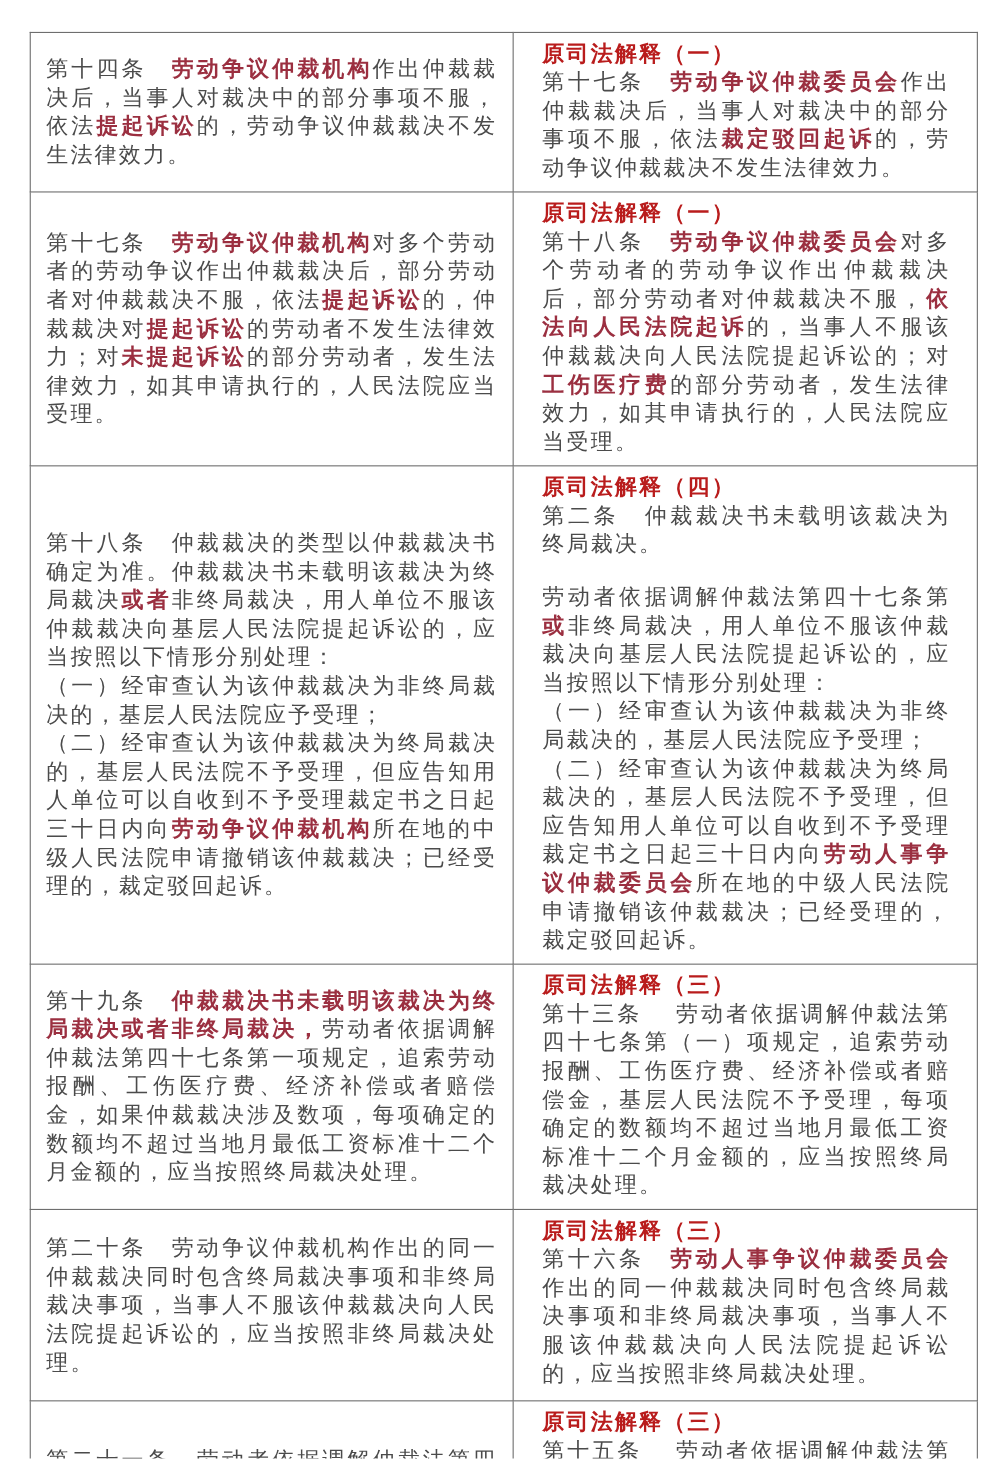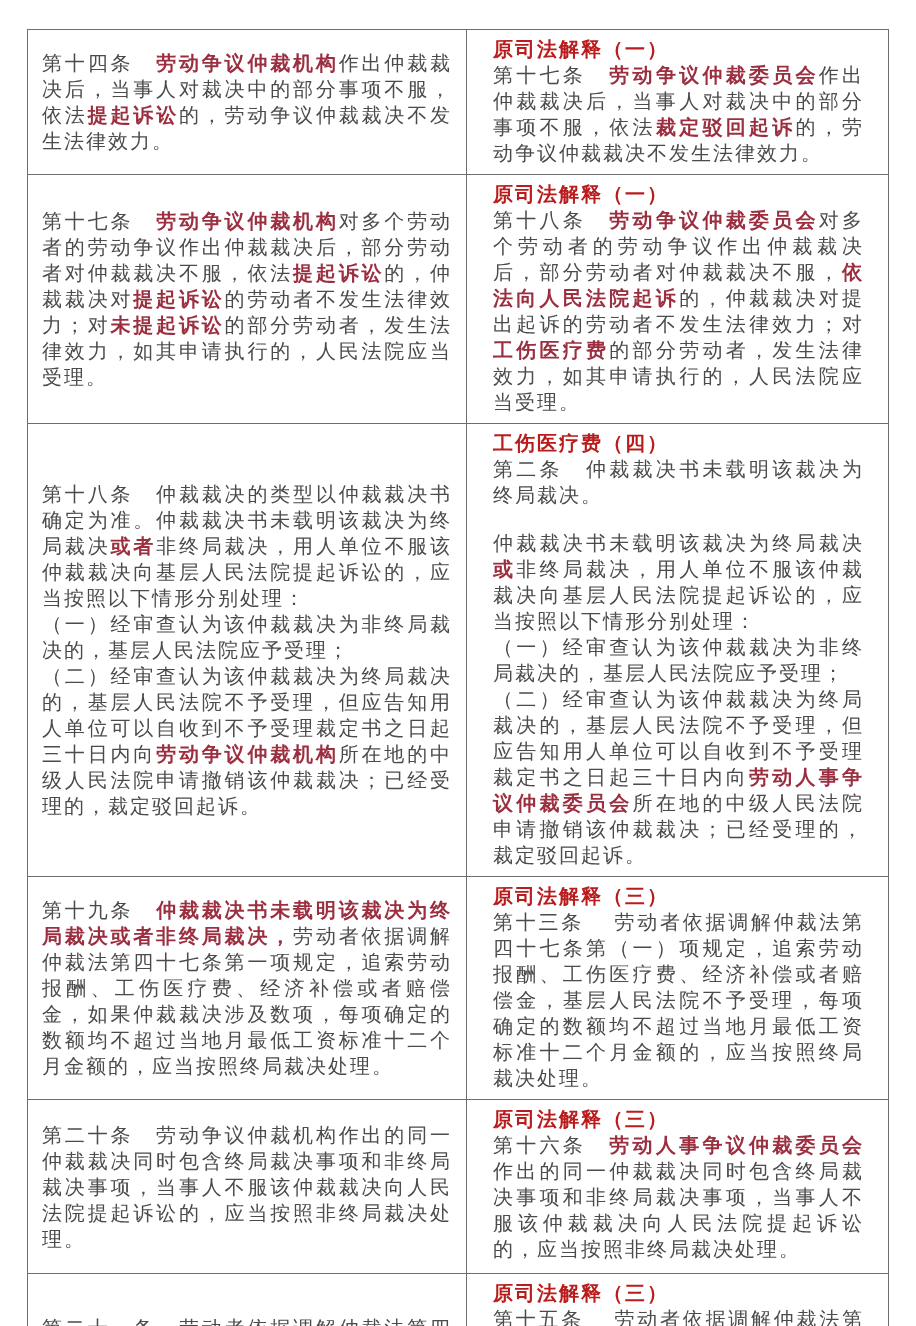--- a/index.html
+++ b/index.html
@@ -82,34 +82,34 @@
           <div class="cell-header">原司法解释（一）</div>
           <div class="para"><span>第十七条　</span><span class="run-red">劳动争议仲裁委员会</span><span>作出仲裁裁决后，当事人对裁决中的部分事项不服，依法</span><span class="run-red">裁定驳回起诉</span><span>的，劳动争议仲裁裁决不发生法律效力。</span></div>
         </td>
       </tr>
       <tr class="row-1">
         <td class="cell-left">
           <div class="para"><span>第十七条　</span><span class="run-red">劳动争议仲裁机构</span><span>对多个劳动者的劳动争议作出仲裁裁决后，部分劳动者对仲裁裁决不服，依法</span><span class="run-red">提起诉讼</span><span>的，仲裁裁决对</span><span class="run-red">提起诉讼</span><span>的劳动者不发生法律效力；对</span><span class="run-red">未提起诉讼</span><span>的部分劳动者，发生法律效力，如其申请执行的，人民法院应当受理。</span></div>
         </td>
         <td class="cell-right">
           <div class="cell-header">原司法解释（一）</div>
-          <div class="para"><span>第十八条　</span><span class="run-red">劳动争议仲裁委员会</span><span>对多个劳动者的劳动争议作出仲裁裁决后，部分劳动者对仲裁裁决不服，</span><span class="run-red">依法向人民法院起诉</span><span>的，仲裁裁决对提出起诉的劳动者不发生法律效力；对</span><span class="run-red">工伤医疗费</span><span>的部分劳动者，发生法律效力，如其申请执行的，人民法院应当受理。</span></div>
+          <div class="para"><span>第十八条　</span><span class="run-red">劳动争议仲裁委员会</span><span>对多个劳动者的劳动争议作出仲裁裁决后，部分劳动者对仲裁裁决不服，</span><span class="run-red">依法向人民法院起诉</span><span>的，当事人不服该仲裁裁决向人民法院提起诉讼的；对</span><span class="run-red">工伤医疗费</span><span>的部分劳动者，发生法律效力，如其申请执行的，人民法院应当受理。</span></div>
         </td>
       </tr>
       <tr class="row-2">
         <td class="cell-left">
           <div class="para"><span>第十八条　仲裁裁决的类型以仲裁裁决书确定为准。仲裁裁决书未载明该裁决为终局裁决</span><span class="run-red">或者</span><span>非终局裁决，用人单位不服该仲裁裁决向基层人民法院提起诉讼的，应当按照以下情形分别处理：</span></div>
           <div class="para"><span>（一）经审查认为该仲裁裁决为非终局裁决的，基层人民法院应予受理；</span></div>
           <div class="para"><span>（二）经审查认为该仲裁裁决为终局裁决的，基层人民法院不予受理，但应告知用人单位可以自收到不予受理裁定书之日起三十日内向</span><span class="run-red">劳动争议仲裁机构</span><span>所在地的中级人民法院申请撤销该仲裁裁决；已经受理的，裁定驳回起诉。</span></div>
         </td>
         <td class="cell-right">
-          <div class="cell-header">工伤医疗费（四）</div>
+          <div class="cell-header">原司法解释（四）</div>
           <div class="para"><span>第二条　仲裁裁决书未载明该裁决为终局裁决。</span></div>
           <div class="spacer"></div>
-          <div class="para"><span>仲裁裁决书未载明该裁决为终局裁决</span><span class="run-red">或</span><span>非终局裁决，用人单位不服该仲裁裁决向基层人民法院提起诉讼的，应当按照以下情形分别处理：</span></div>
+          <div class="para"><span>劳动者依据调解仲裁法第四十七条第</span><span class="run-red">或</span><span>非终局裁决，用人单位不服该仲裁裁决向基层人民法院提起诉讼的，应当按照以下情形分别处理：</span></div>
           <div class="para"><span>（一）经审查认为该仲裁裁决为非终局裁决的，基层人民法院应予受理；</span></div>
           <div class="para"><span>（二）经审查认为该仲裁裁决为终局裁决的，基层人民法院不予受理，但应告知用人单位可以自收到不予受理裁定书之日起三十日内向</span><span class="run-red">劳动人事争议仲裁委员会</span><span>所在地的中级人民法院申请撤销该仲裁裁决；已经受理的，裁定驳回起诉。</span></div>
         </td>
       </tr>
       <tr class="row-3">
         <td class="cell-left">
           <div class="para"><span>第十九条　</span><span class="run-red">仲裁裁决书未载明该裁决为终局裁决或者非终局裁决，</span><span>劳动者依据调解仲裁法第四十七条第一项规定，追索劳动报酬、工伤医疗费、经济补偿或者赔偿金，如果仲裁裁决涉及数项，每项确定的数额均不超过当地月最低工资标准十二个月金额的，应当按照终局裁决处理。</span></div>
         </td>
         <td class="cell-right">
           <div class="cell-header">原司法解释（三）</div>

